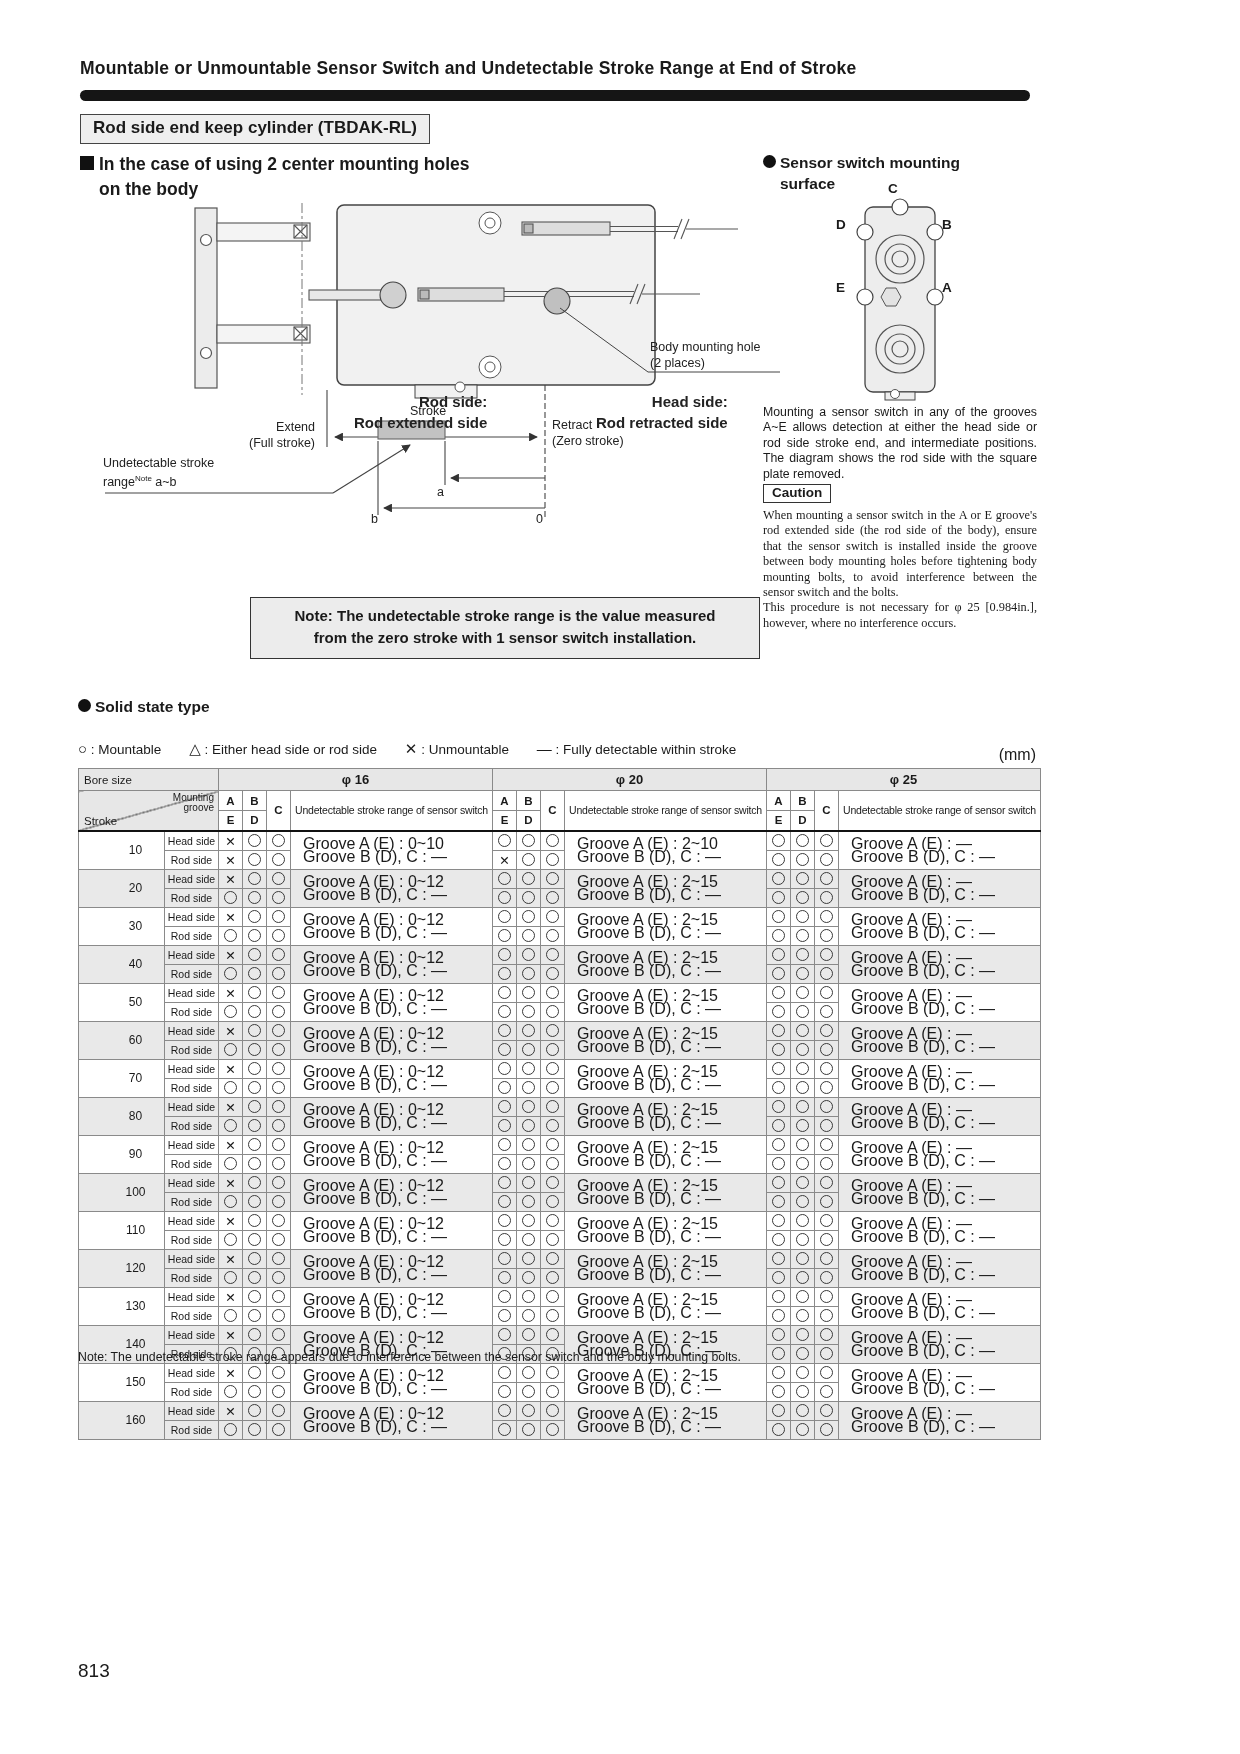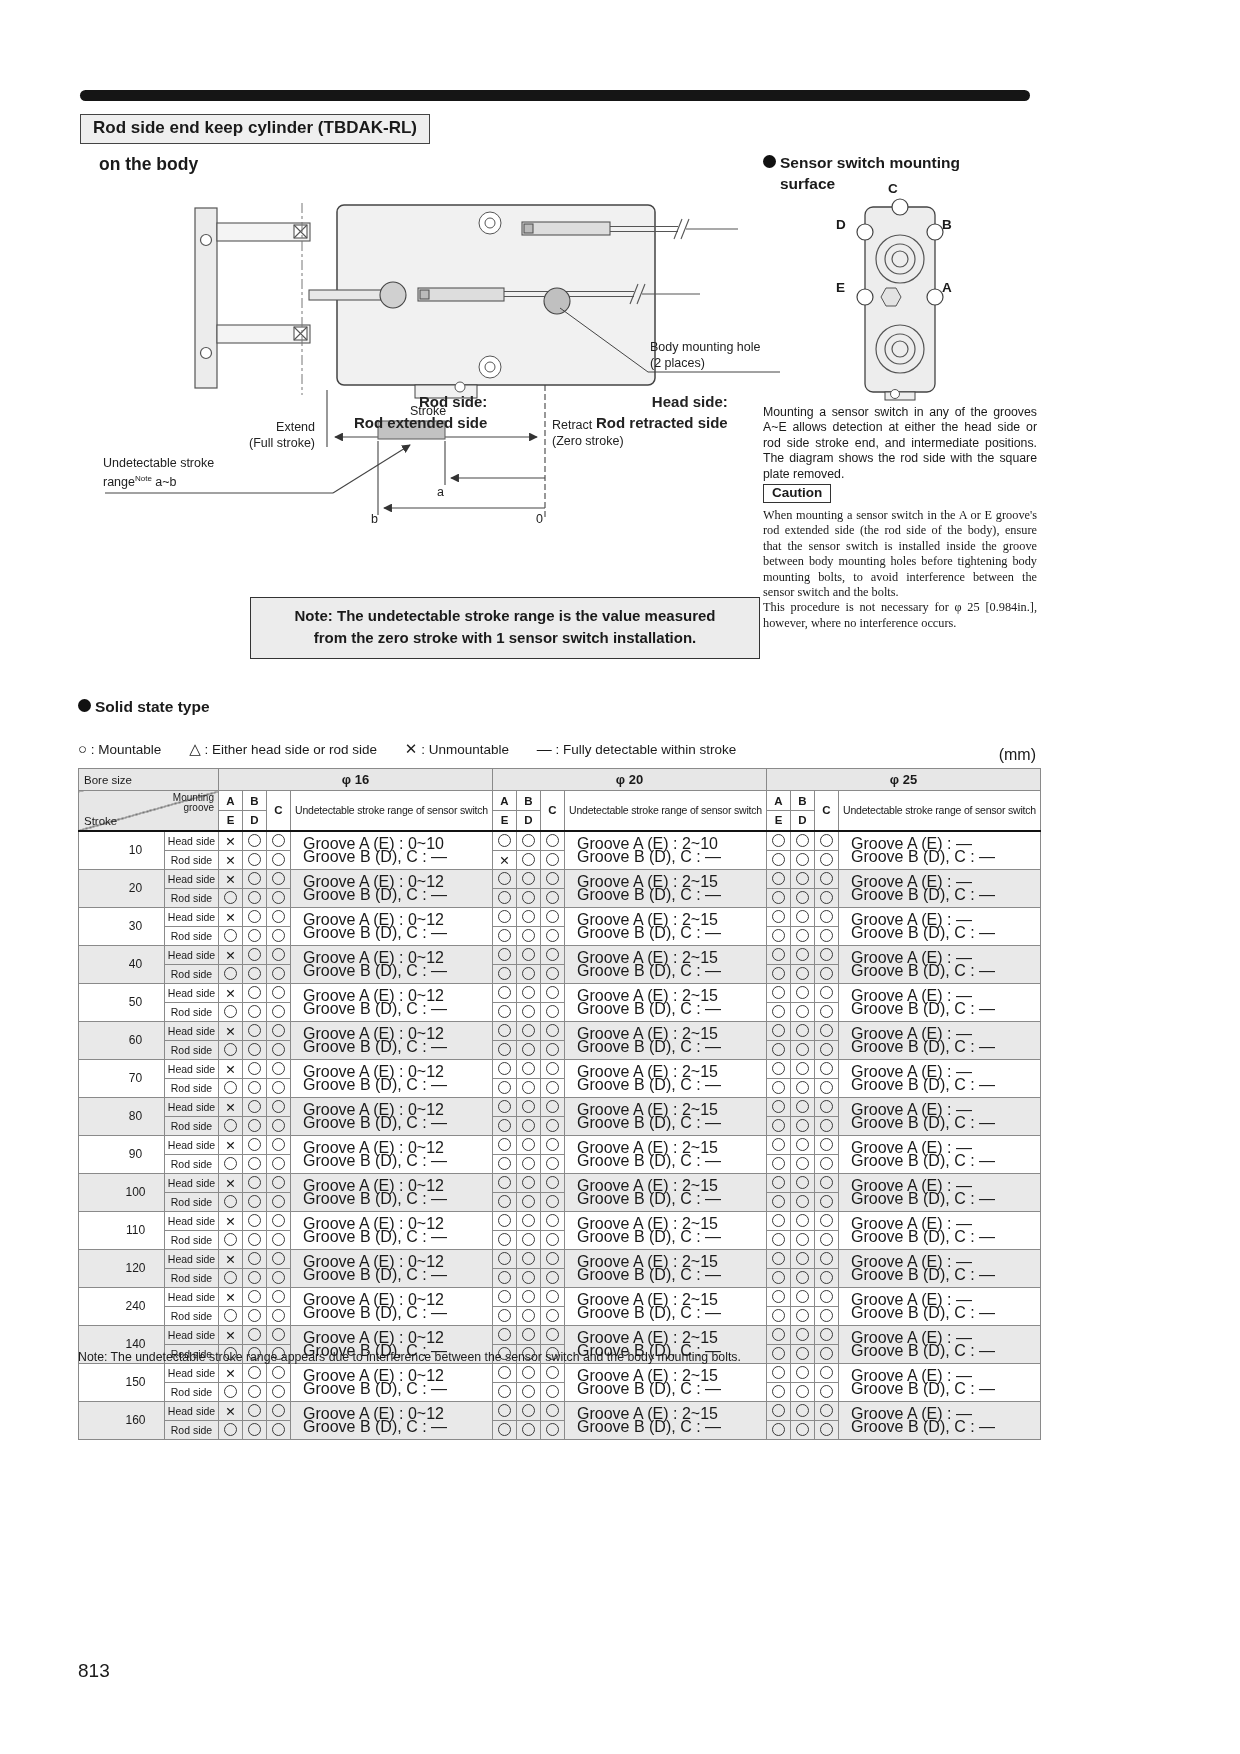--- a/index.html
+++ b/index.html
@@ -57,24 +57,26 @@
   .xsym{font-size:12.5px;line-height:1;}
   .c-txt{font-size:16px;padding-left:12px;line-height:13px;}
   .tbl-footnote{left:78px;top:1350px;font-size:12.3px;}
   .page-num{left:78px;top:1660px;font-size:19px;}
 </style>
 </head>
 <body>
 
 <div class="page">
 
+  <div class="abs title">Mountable or Unmountable Sensor Switch and Undetectable Stroke Range at End of Stroke</div>
   <div class="abs bar"></div>
   <div class="abs rod-box">Rod side end keep cylinder (TBDAK-RL)</div>
 
   <div class="abs main-heading">
+    <div><span class="sq"></span><span>In the case of using 2 center mounting holes</span></div>
     <div class="mh2">on the body</div>
   </div>
 
   <div class="abs sensor-heading">
     <div><span class="bullet"></span><span>Sensor switch mounting</span></div>
     <div class="sh2">surface</div>
   </div>
 
   <svg class="abs" style="left:90px;top:195px;" width="690" height="335" viewBox="0 0 690 335">
     <defs>
@@ -714,21 +716,21 @@
             <td class="c-sym"><span class="circ"></span></td>
             <td class="c-sym"><span class="circ"></span></td>
             <td class="c-sym"><span class="circ"></span></td>
             <td class="c-sym"><span class="circ"></span></td>
             <td class="c-sym"><span class="circ"></span></td>
             <td class="c-sym"><span class="circ"></span></td>
             <td class="c-sym"><span class="circ"></span></td>
             <td class="c-sym"><span class="circ"></span></td>
           </tr>
           <tr class="gstart">
-            <td class="c-stroke" rowspan="2">240</td>
+            <td class="c-stroke" rowspan="2">130</td>
             <td class="c-side">Head side</td>
             <td class="c-sym"><span class="xsym">✕</span></td>
             <td class="c-sym"><span class="circ"></span></td>
             <td class="c-sym"><span class="circ"></span></td>
             <td class="c-txt" rowspan="2">
               <div>Groove A (E) : 0~12</div>
               <div>Groove B (D), C : —</div>
             </td>
             <td class="c-sym"><span class="circ"></span></td>
             <td class="c-sym"><span class="circ"></span></td>

